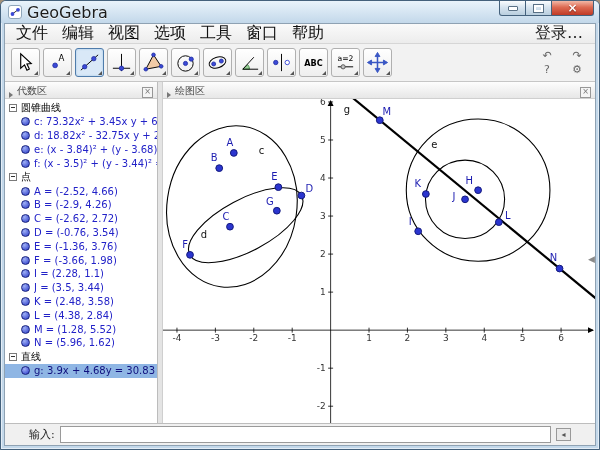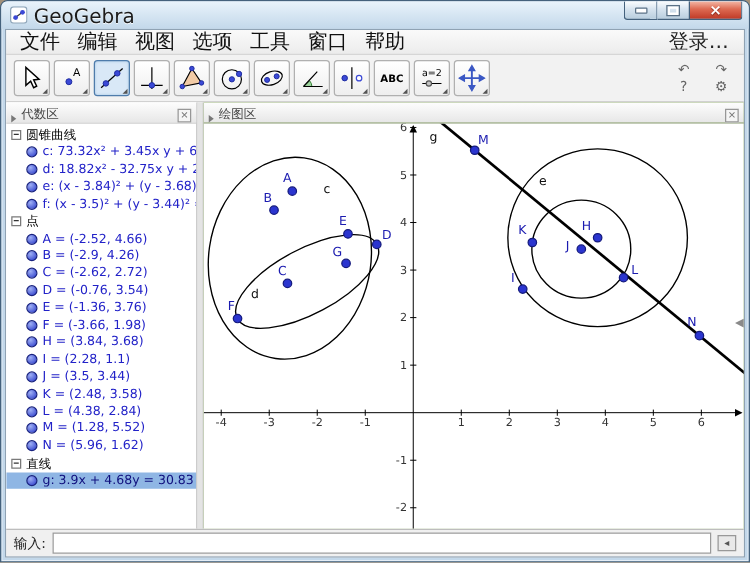--- a/index.html
+++ b/index.html
@@ -58,28 +58,28 @@
   .tree-group{height:14px;display:flex;align-items:center;gap:4px;padding-left:4px;color:#000;}
   .gbox{width:8px;height:8px;box-sizing:border-box;border:1px solid #7a7a7a;background:#fff;
     position:relative;flex:none;}
   .gm{position:absolute;left:1px;right:1px;top:2px;height:1px;background:#333;}
   .tree-item{height:13.8px;display:flex;align-items:center;gap:4px;padding-left:16px;
     color:#2222c8;white-space:nowrap;overflow:hidden;}
   .tree-item.selected{background:#8fb6e4;color:#10107e;}
   .marble{width:7px;height:7px;border-radius:50%;flex:none;
     background:radial-gradient(circle at 35% 30%,#9fb0f5,#2838c8);border:1px solid #18227e;}
   .itext{overflow:hidden;text-overflow:clip;white-space:nowrap;}
-  .graphics-panel{flex:1;display:flex;flex-direction:column;min-width:0;background:#4d7c0f;}
+  .graphics-panel{flex:1;display:flex;flex-direction:column;min-width:0;background:#000000;}
   .splitter{width:4px;background:#e4e4e4;border-right:1px solid #cfcfcf;flex:none;}
   .canvas{flex:1;position:relative;background:#fff;min-height:0;}
   .canvas svg{width:100%;height:100%;display:block;}
   svg text{font-family:"DejaVu Sans","Liberation Sans",sans-serif;}
   .collapse-arrow{position:absolute;right:0;top:50%;margin-top:-7px;font-size:9px;color:#8a8a8a;}
   
-  .inputbar{height:21px;flex:none;display:flex;align-items:center;gap:5px;padding:0 6px;
+  .inputbar{height:21px;flex:none;display:flex;align-items:center;gap:5px;padding:0 24px;
     background:#f0f0f0;border-top:1px solid #bdbdbd;font-size:11px;color:#222;}
   .inputbar input{flex:1;height:15px;border:1px solid #9a9a9a;font-size:11px;padding:0 3px;
     font-family:"DejaVu Sans","Liberation Sans",sans-serif;}
   .input-help{width:15px;height:13px;box-sizing:border-box;border:1px solid #999;background:#e9e9e9;
     display:flex;align-items:center;justify-content:center;font-size:8px;color:#555;}
 </style>
 </head>
 <body>
 
 <div class="window">
@@ -282,24 +282,20 @@
               <span class="marble"></span>
               <span class="itext">D = (-0.76, 3.54)</span>
             </div>
             <div class="tree-item">
               <span class="marble"></span>
               <span class="itext">E = (-1.36, 3.76)</span>
             </div>
             <div class="tree-item">
               <span class="marble"></span>
               <span class="itext">F = (-3.66, 1.98)</span>
-            </div>
-            <div class="tree-item">
-              <span class="marble"></span>
-              <span class="itext">H = (3.84, 3.68)</span>
             </div>
             <div class="tree-item">
               <span class="marble"></span>
               <span class="itext">I = (2.28, 1.1)</span>
             </div>
             <div class="tree-item">
               <span class="marble"></span>
               <span class="itext">J = (3.5, 3.44)</span>
             </div>
             <div class="tree-item">

